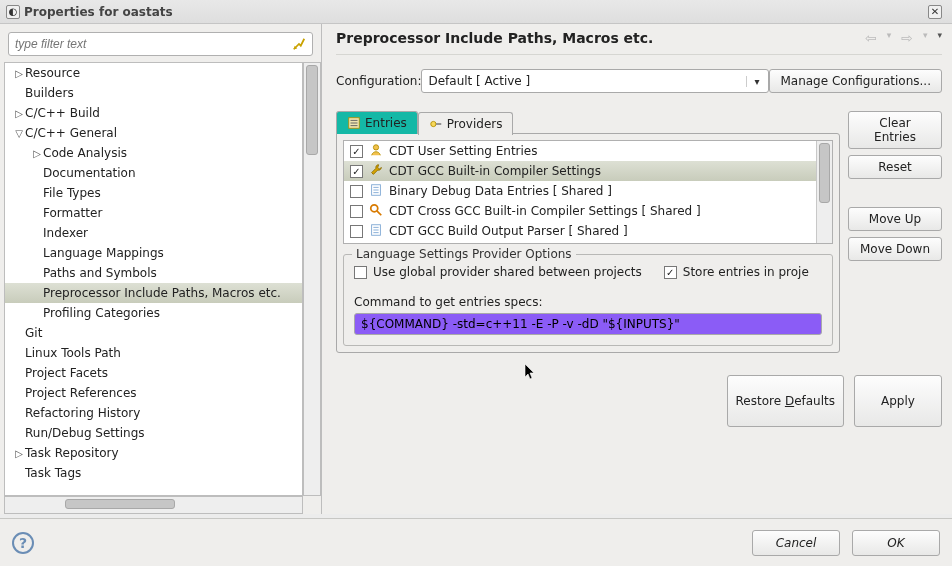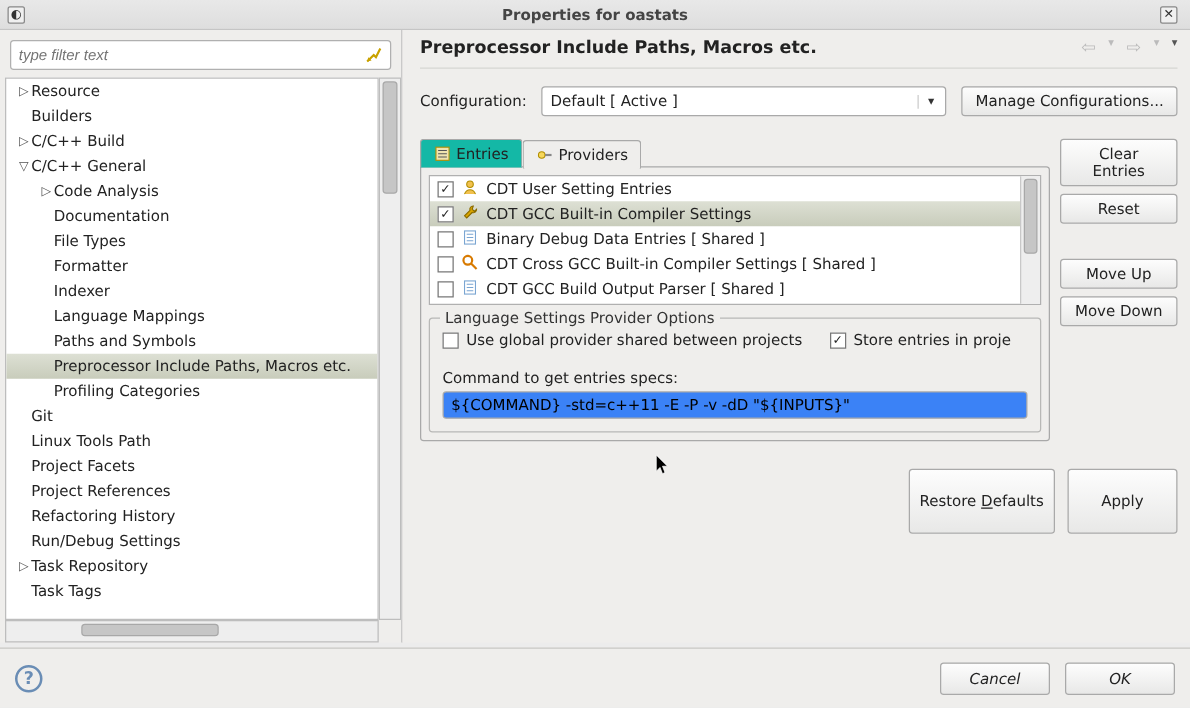--- a/index.html
+++ b/index.html
@@ -1,40 +1,40 @@
 <!DOCTYPE html>
 <html><head>
 <meta charset="utf-8">
 <style>
   * { box-sizing: border-box; margin: 0; padding: 0; }
   html, body { width: 952px; height: 566px; font-family: "DejaVu Sans", "Liberation Sans", Arial, sans-serif; font-size: 12px; color: #222; background: #ececec; }
   .titlebar { height: 24px; background: linear-gradient(to bottom, #e8e8e8, #dedede); border-bottom: 1px solid #c5c5c5; display: flex; align-items: center; padding: 0 6px; }
   .tb-btn { width: 14px; height: 14px; border: 1px solid #888; border-radius: 2px; margin-right: 4px; display: flex; align-items: center; justify-content: center; background: #f0f0f0; font-size: 10px; color: #333; }
-  .titlebar .title { flex: 1; text-align: center; font-weight: bold; color: #444; }
+  .titlebar .title { flex: 1; text-align: left; font-weight: bold; color: #444; }
   .content { display: flex; height: 490px; }
   .sidebar { width: 322px; border-right: 1px solid #bdbdbd; display: flex; flex-direction: column; background: #efeeec; padding: 4px 0 0 4px; }
   .filter-wrap { display: flex; border: 1px solid #b0b0b0; border-radius: 3px; background: #fff; margin: 4px 8px 6px 4px; height: 24px; align-items: center; padding: 0 6px; }
   .filter-wrap input { border: none; outline: none; flex: 1; font-size: 12px; font-style: italic; color: #888; background: transparent; }
   .broom { width: 14px; height: 14px; }
   .tree-wrap { flex: 1; position: relative; margin: 0 0 0 0; }
   .tree { position: absolute; top: 0; left: 0; right: 18px; bottom: 18px; background: #fff; border: 1px solid #bdbdbd; overflow: hidden; }
   .vscroll { position: absolute; top: 0; right: 0; width: 18px; bottom: 18px; background: #eee; border: 1px solid #bdbdbd; }
   .vscroll .thumb { background: #c6c6c6; border: 1px solid #a8a8a8; border-radius: 3px; margin: 2px; height: 90px; margin-top: 2px; }
   .hscroll { position: absolute; left: 0; right: 18px; bottom: 0; height: 18px; background: #eee; border: 1px solid #bdbdbd; }
   .hscroll .thumb { background: #c6c6c6; border: 1px solid #a8a8a8; border-radius: 3px; margin: 2px; width: 110px; height: 10px; margin-left: 60px; }
   .tree-row { display: flex; align-items: center; height: 20px; padding-left: 6px; white-space: nowrap; }
   .tree-row.sel { background: linear-gradient(to bottom, #dde0d4, #c8ccbb); }
   .expander { width: 12px; text-align: center; color: #555; font-size: 10px; user-select: none; }
   .indent0 { padding-left: 8px; }
   .indent1 { padding-left: 26px; }
   .main { flex: 1; display: flex; flex-direction: column; padding: 6px 10px 0 14px; background: #efeeec; }
   .mainhead { display: flex; align-items: center; border-bottom: 1px solid #d6d6d2; padding-bottom: 8px; }
   .mainhead h1 { font-size: 14px; font-weight: bold; }
   .navbtns { margin-left: auto; display: flex; gap: 10px; color: #bbb; font-size: 14px; }
-  .config-row { display: flex; align-items: center; gap: 12px; margin: 14px 0 18px 0; }
+  .config-row { display: flex; align-items: center; gap: 0; margin: 14px 0 18px 0; }
   .combo { flex: 1; display: flex; border: 1px solid #a9a9a9; border-radius: 3px; background: #fff; height: 24px; align-items: center; padding: 0 6px; }
   .combo .arrow { width: 16px; text-align: center; font-size: 10px; color: #333; border-left: 1px solid #ccc; padding-left: 4px; }
   .btn { border: 1px solid #a9a9a9; border-radius: 3px; background: linear-gradient(to bottom,#fdfdfd,#e8e8e7); padding: 4px 10px; font-size: 12px; color: #222; min-width: 60px; text-align: center; }
   .tabs-area { display: flex; }
   .tabs-col { flex: 1; }
   .tabbar { display: flex; position: relative; z-index: 2; }
   .tab { border: 1px solid #a9a9a9; border-bottom: none; border-radius: 3px 3px 0 0; padding: 4px 10px; display: flex; align-items: center; gap: 4px; background: #14b8a6; }
   .tab.active { background: #efeeec; position: relative; top: 1px; }
   .tabpanel { border: 1px solid #a9a9a9; border-radius: 0 3px 3px 3px; padding: 6px; position: relative; margin-top: -1px; }
   .listbox { border: 1px solid #b0b0b0; background: #fff; height: 104px; position: relative; display: flex; }
@@ -42,21 +42,21 @@
   .list-row { display: flex; align-items: center; height: 20px; padding: 0 6px; gap: 6px; }
   .list-row.sel { background: linear-gradient(to bottom,#dde0d4,#c8ccbb); }
   .list-vscroll { width: 16px; background: #eee; border-left: 1px solid #c8c8c8; }
   .list-vscroll .thumb { background: #c6c6c6; border: 1px solid #a8a8a8; border-radius: 3px; margin: 2px; height: 60px; margin-top: 2px; }
   .checkbox { width: 13px; height: 13px; border: 1px solid #777; background: #fff; display: inline-flex; align-items: center; justify-content: center; font-size: 10px; color: #222; }
   .icon-sm { width: 14px; height: 14px; }
   .group { border: 1px solid #b8b8b6; border-radius: 3px; margin-top: 10px; padding: 10px 10px 10px 10px; position: relative; }
   .group-title { position: absolute; top: -8px; left: 8px; background: #efeeec; padding: 0 4px; color: #333; }
   .opts-row { display: flex; align-items: center; gap: 6px; }
   .cmd-label { margin-top: 16px; margin-bottom: 4px; }
-  .text-input { width: 100%; border: 1px solid #a9a9a9; border-radius: 3px; background: #3b82f6; height: 22px; padding: 0 6px; font-size: 12px; font-family: inherit; }
+  .text-input { width: 100%; border: 1px solid #a9a9a9; border-radius: 3px; background: #8b5cf6; height: 22px; padding: 0 6px; font-size: 12px; font-family: inherit; }
   .side-btns { display: flex; flex-direction: column; gap: 6px; margin-left: 8px; width: 94px; }
   .side-btns .btn { width: 94px; }
   .side-btns .gap { height: 16px; }
   .bottom-actions { display: flex; justify-content: flex-end; gap: 10px; margin-top: 22px; }
   .bottom-actions .btn { padding: 18px 8px; }
   .footer { height: 48px; border-top: 1px solid #c7c7c4; margin-top: 4px; display: flex; align-items: center; padding: 0 12px; background: #efeeec; }
   .help { width: 22px; height: 22px; border: 2px solid #6a8db5; border-radius: 50%; display: flex; align-items: center; justify-content: center; color: #6a8db5; font-weight: bold; font-size: 14px; }
   .footer .spacer { flex: 1; }
   .footer .btn { min-width: 88px; padding: 5px 20px; font-style: italic; }
   .cursor { position: absolute; width: 14px; height: 18px; pointer-events: none; }

